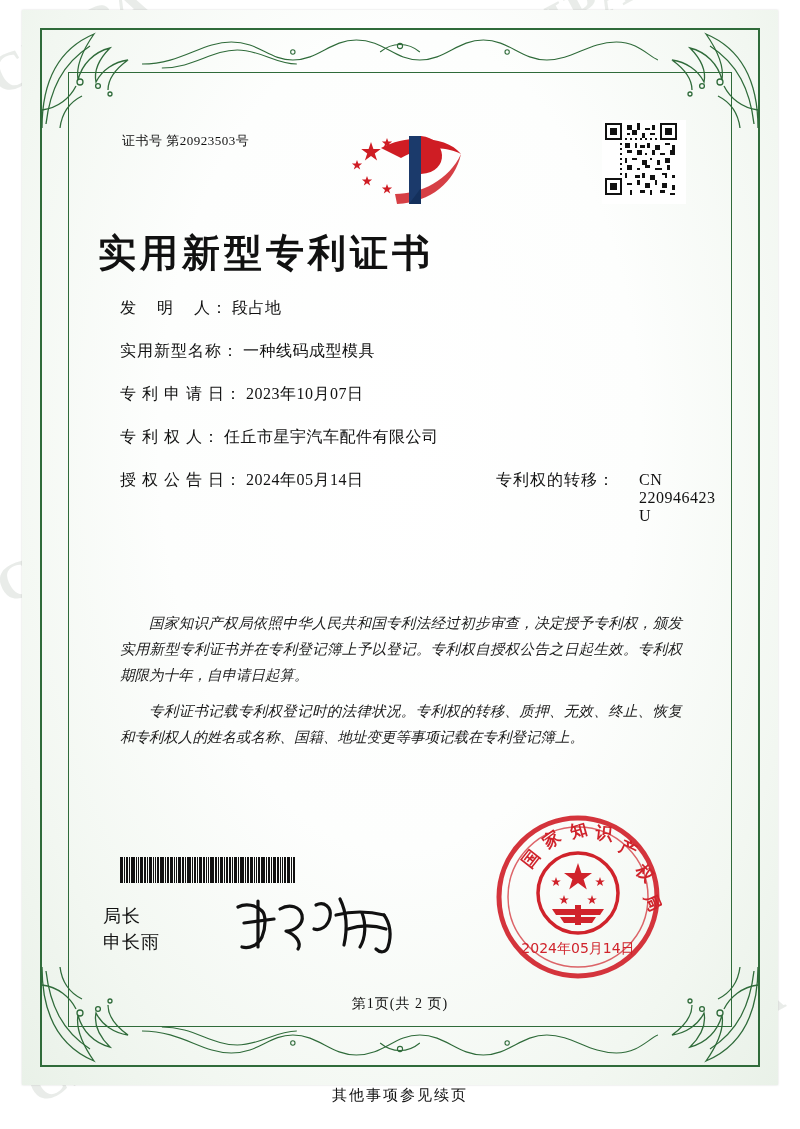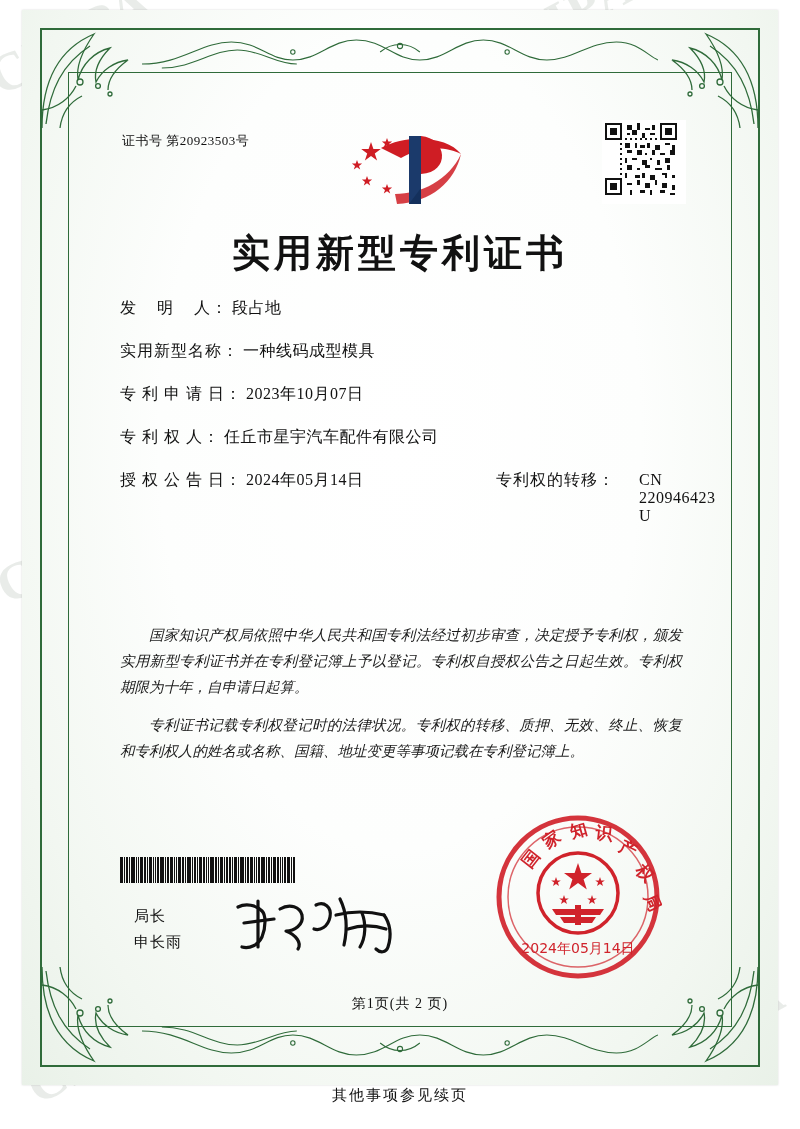--- a/index.html
+++ b/index.html
@@ -104,21 +104,21 @@
   #logo {
     position: absolute;
     left: 50%; top: 18px;
     transform: translateX(-50%);
     width: 130px; height: 82px;
   }
 
   #title {
     position: absolute;
     left: 0; right: 0; top: 118px;
-    text-align: center;
+    text-align: left;
     font-family: Liberation Sans, sans-serif;
     font-weight: 700;
     font-size: 38px;
     letter-spacing: 4px;
     color: #111;
   }
 
   #fields {
     position: absolute;
     left: 22px; right: 16px; top: 188px;
@@ -146,41 +146,41 @@
 
   #paragraphs {
     position: absolute;
     left: 22px; right: 20px; top: 500px;
     font-size: 14.5px;
     line-height: 26px;
     color: #1a1a1a;
     font-family: "Liberation Serif", serif;
   }
   #paragraphs p {
-    margin: 12px 0 10px 0;
+    margin: 0 0 10px 0;
     text-indent: 2em;
     text-align: justify;
     font-style: italic;
   }
 
   
   #barcode {
     position: absolute;
     left: 22px; bottom: 132px;
     width: 208px; height: 26px;
     display: flex;
     align-items: flex-end;
   }
   #barcode .bar { background: #111; height: 100%; margin-right: 1px; }
 
   
   #sign-block {
     position: absolute;
-    left: 36px; bottom: 60px;
-    font-size: 15px;
+    left: 5px; bottom: 60px;
+    font-size: 18px;
     color: #111;
     line-height: 26px;
     letter-spacing: 1px;
   }
   #signature {
     position: absolute;
     left: 130px; bottom: 56px;
     width: 190px; height: 70px;
     color: #111;
   }

